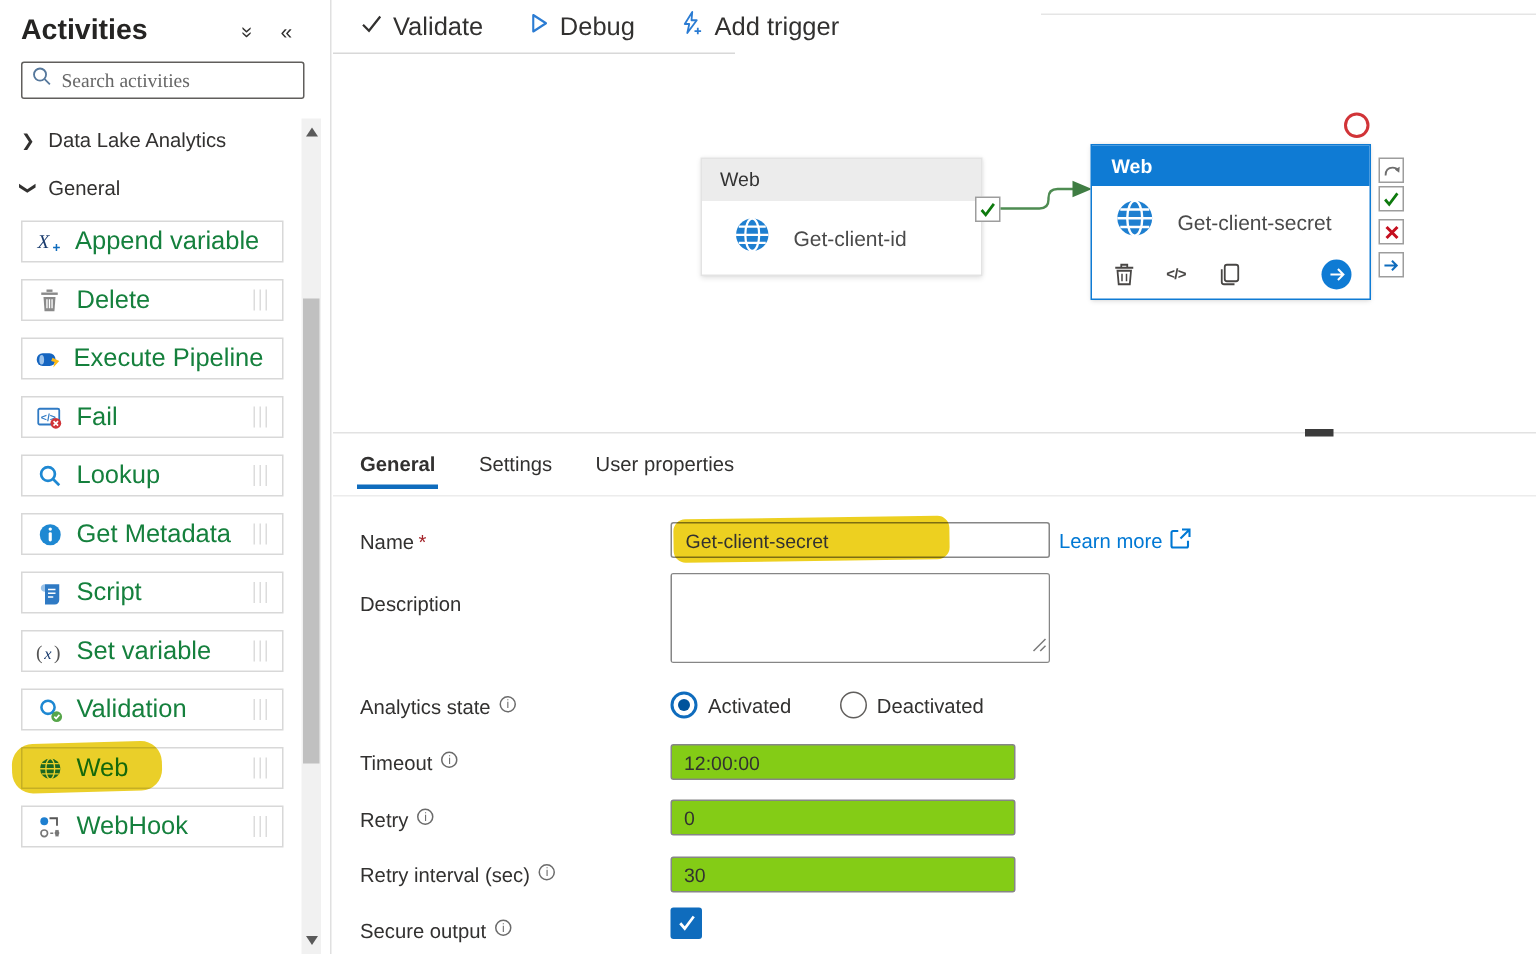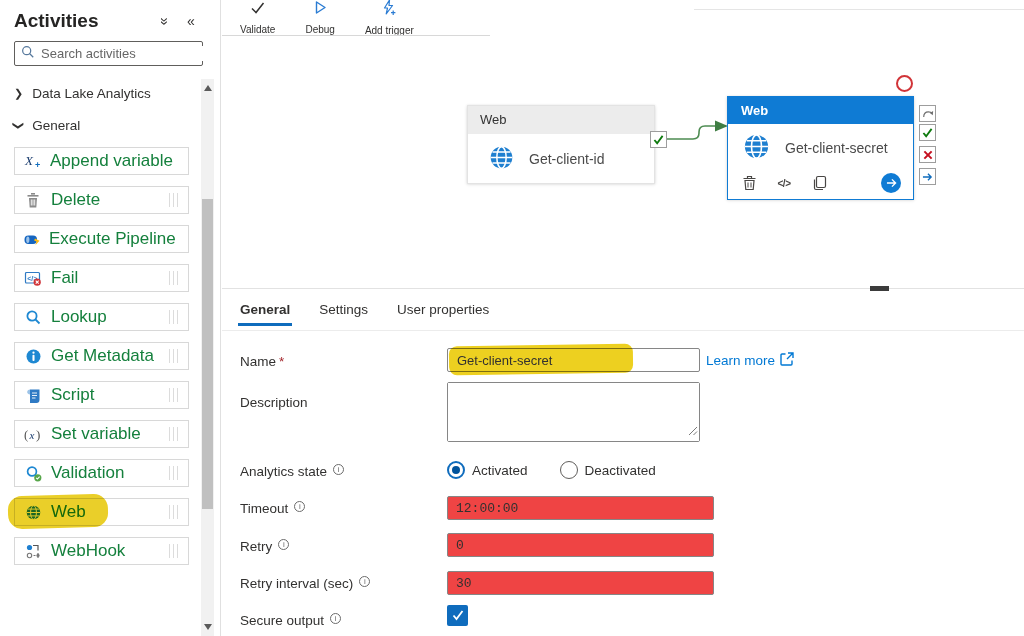--- a/index.html
+++ b/index.html
@@ -9,21 +9,21 @@
   
   #sidebar { position:absolute; left:0; top:0; width:221px; height:636px;
     border-right:1px solid #e0e0e0; background:#fff; }
   #sb-title { position:absolute; left:14px; top:10px; font-size:19px; font-weight:700; color:#252423; }
   .sb-chev { position:absolute; top:13px; font-size:14px; color:#323130; cursor:pointer; }
   #chev-dd { left:162px; transform:rotate(90deg); letter-spacing:-1px; }
   #chev-col { left:187px; }
   #sb-search { position:absolute; left:14px; top:41px; width:189px; height:25px;
     border:1px solid #605e5c; border-radius:2px; display:flex; align-items:center; padding:0 6px; }
   #sb-search input { border:none; outline:none; flex:1; font-size:13px; color:#323130;
-    font-family:Liberation Sans, sans-serif; }
+    font-family:Liberation Serif, serif; }
   #sb-search input::placeholder { color:#666; }
   .section-row { position:absolute; left:14px; font-size:13.5px; color:#323130; display:flex;
     align-items:center; gap:9px; cursor:pointer; }
   .section-chev { font-size:11px; color:#323130; }
   #activity-list { position:absolute; left:14px; top:147px; width:178px; }
   .act-item { position:relative; width:175px; height:28px; border:1px solid #d8d8d8; background:#fff;
     margin-bottom:11px; display:flex; align-items:center; padding:0 6px 0 8px; cursor:grab; }
   .act-ic { width:20px; height:18px; display:inline-flex; align-items:center; justify-content:center; }
   .act-label { font-size:17px; color:#15803d; margin-left:8px; flex:1; white-space:nowrap; }
   .grip { width:1px; height:14px; background:#dcdcdc; box-shadow:4px 0 0 #dcdcdc, 8px 0 0 #dcdcdc;
@@ -34,21 +34,21 @@
   #sb-track { position:absolute; left:201px; top:79px; width:13px; height:557px; background:#f1f1f1; }
   .sb-arrow { position:absolute; left:3px; width:0; height:0; border-left:4px solid transparent;
     border-right:4px solid transparent; }
   #sb-up { top:6px; border-bottom:6px solid #5a5a5a; }
   #sb-down { bottom:6px; border-top:6px solid #5a5a5a; }
   #sb-thumb { position:absolute; left:1px; top:120px; width:11px; height:310px; background:#c0c0c0; }
 
   
   #toolbar { position:absolute; left:222px; top:0; height:35px; display:flex; align-items:center;
     padding-left:18px; gap:30px; }
-  .tb-btn { display:flex; align-items:center; gap:7px; font-size:10px; color:#323130; cursor:pointer;flex-direction:column; }
+  .tb-btn { display:flex; align-items:center; gap:7px; font-size:17px; color:#323130; cursor:pointer; }
   #toolbar-line { position:absolute; left:222px; top:35px; width:268px; height:1px; background:#d8d8d8; }
   #topright-line { position:absolute; left:694px; top:9px; width:330px; height:1px; background:#e5e5e5; }
 
   
   .node { position:absolute; background:#fff; box-shadow:0 1.2px 3.6px rgba(0,0,0,.12), 0 0 2px rgba(0,0,0,.08); }
   #node1 { left:467px; top:105px; width:188px; height:79px; border:1px solid #e3e3e3; }
   #node1 .node-hd { height:28px; background:#ececec; color:#333; font-size:13px; line-height:28px; padding-left:12px; }
   #node2 { left:727px; top:96px; width:187px; height:104px; border:1px solid #0f7bd4; }
   #node2 .node-hd { height:27px; background:#0f7bd4; color:#fff; font-size:13px; font-weight:700;
     line-height:27px; padding-left:13px; }
@@ -78,23 +78,23 @@
   .tab.active { font-weight:700; }
   .tab.active::after { content:""; position:absolute; left:-2px; right:-2px; bottom:0; height:3px; background:#0f6cbd; }
   #tabs-line { position:absolute; left:222px; top:330px; width:802px; height:1px; background:#ececec; }
 
   .f-label { position:absolute; left:240px; font-size:13.5px; color:#323130; }
   .req { color:#a4262c; margin-left:3px; }
   .info::after { content:"i"; }
   .info { display:inline-block; width:11px; height:11px; border:1px solid #6b6b6b; border-radius:50%;
     font-size:8px; line-height:10px; text-align:center; color:#6b6b6b; margin-left:6px;
     vertical-align:4px; font-style:normal; }
-  .f-input { position:absolute; left:447px; width:267px; height:24px; border:1px solid #868686;
-    border-radius:2px; background:#ef4444; font-size:13px; color:#323130; padding:0 8px;
-    font-family:Liberation Mono, monospace; }
+  .f-input { position:absolute; left:447px; width:230px; height:24px; border:1px solid #868686;
+    border-radius:2px; background:#84cc16; font-size:13px; color:#323130; padding:0 8px;
+    font-family:Liberation Sans, sans-serif; }
   #namebox { position:absolute; left:447px; top:348px; width:253px; height:24px; border:1px solid #868686;
     border-radius:2px; background:#fff; overflow:visible; }
   #namebox .val { position:absolute; left:9px; top:4px; font-size:13px; color:#323130; z-index:1; }
   #name-marker { position:absolute; left:1px; top:-4px; width:184px; height:29px; background:#ecce14;
     border-radius:8px; transform:rotate(-.8deg); mix-blend-mode:multiply; opacity:.95; }
   #learn-more { position:absolute; left:706px; top:352px; font-size:13.5px; color:#0078d4;
     display:flex; align-items:center; gap:5px; cursor:pointer; text-decoration:none; }
   #desc-box { position:absolute; left:447px; top:382px; width:253px; height:60px; border:1px solid #868686;
     border-radius:2px; }
   #desc-box textarea { width:100%; height:100%; border:none; outline:none; resize:none;

